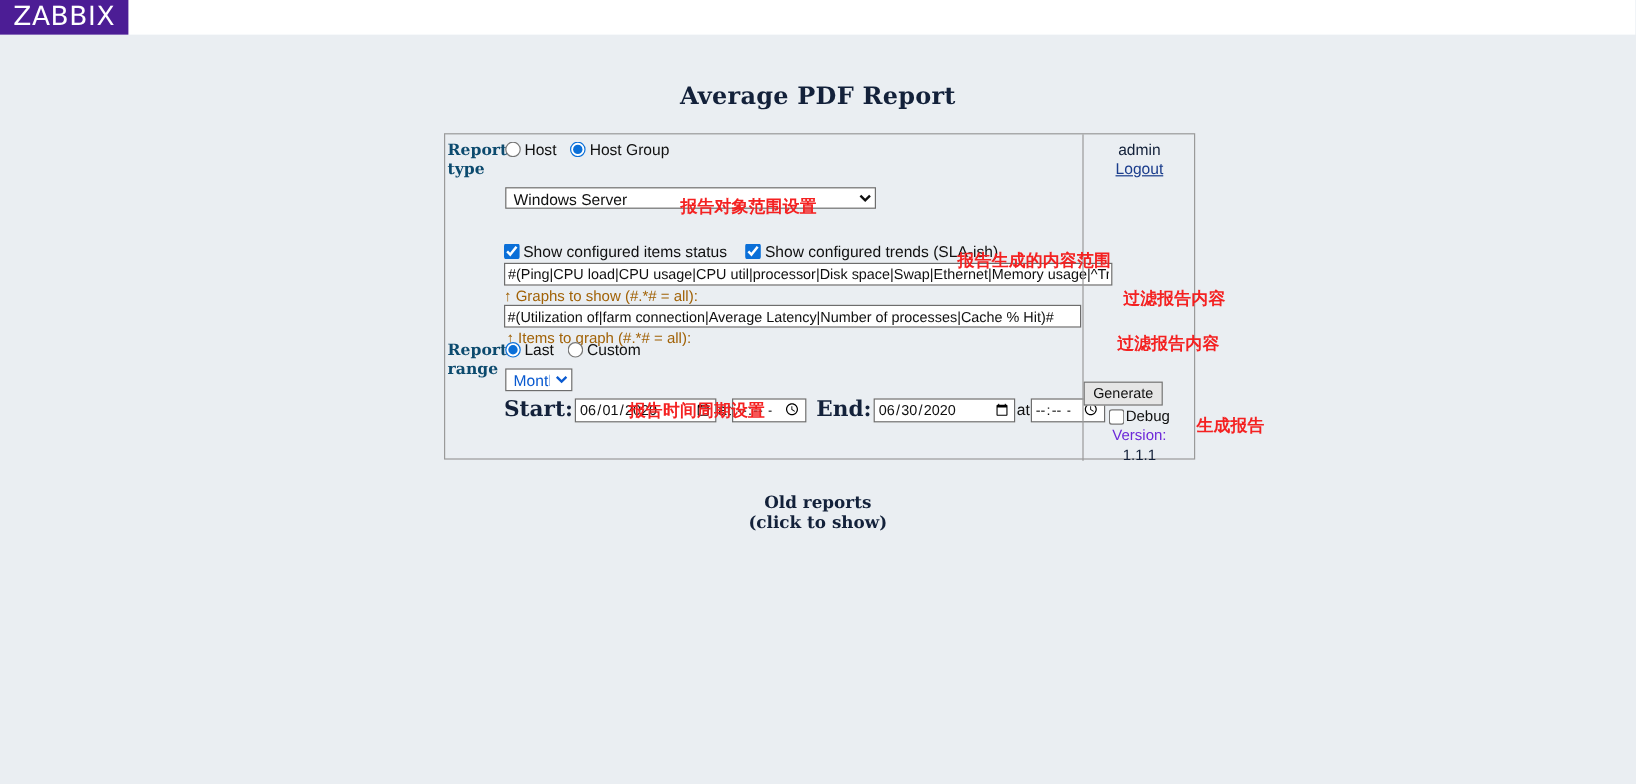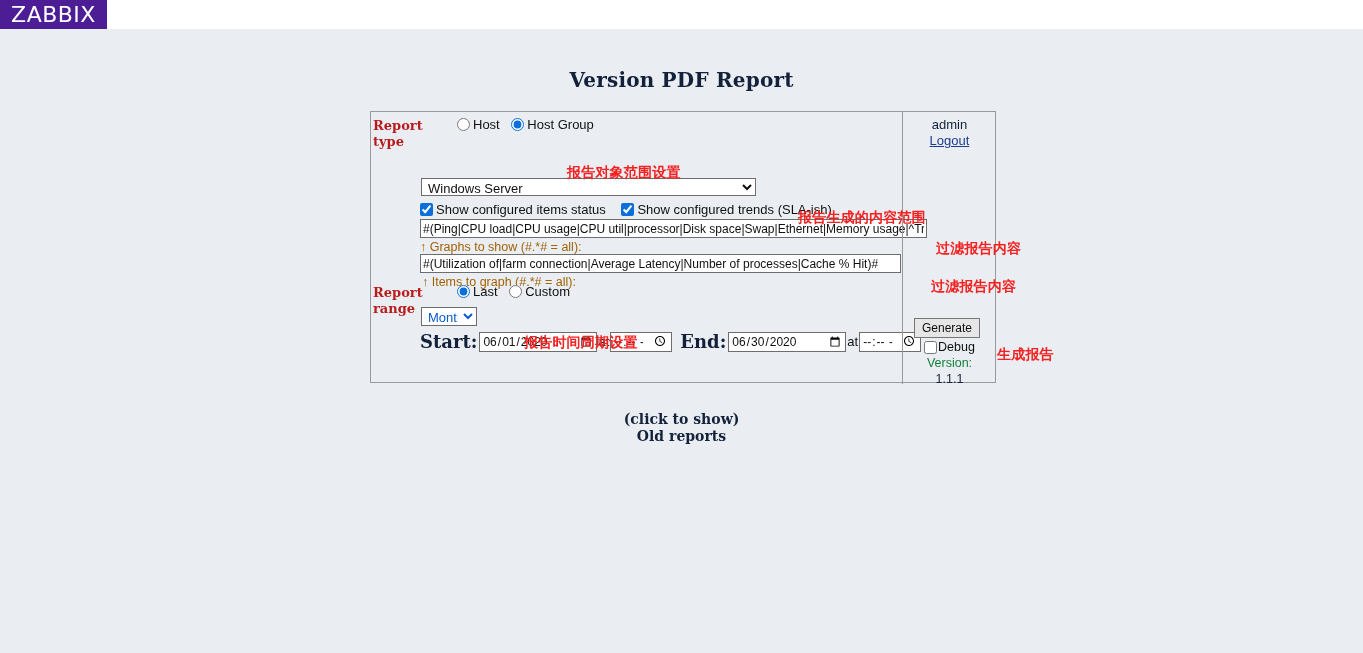--- a/index.html
+++ b/index.html
@@ -63,33 +63,32 @@
     width: 626px; height: 272px;
     border: 1px solid #9a9a9a;
     background: #eaeef2;
   }
 
   .row-label {
     position: absolute;
     font-family: "DejaVu Serif", serif;
     font-weight: bold;
     font-size: 13px;
-    color: #b91c1c;
+    color: #0c4a6e;
     line-height: 16px;
   }
   #label-report-type { left: 2px; top: 6px; width: 54px; }
   #label-report-range { left: 2px; top: 173px; width: 54px; }
 
   
   .radio-line {
     position: absolute;
     white-space: nowrap;
     font-size: 13px;
     color: #101010;
-    margin-left: 36px;
   }
   #radios-type { left: 50px; top: 5px; }
   #radios-range { left: 50px; top: 172px; }
   .radio-line label {
     display: inline-flex;
     align-items: center;
     margin-right: 8px;
     cursor: default;
   }
   input[type=radio], input[type=checkbox] {
@@ -103,21 +102,21 @@
     position: absolute;
     font-family: "Liberation Sans", sans-serif;
     font-size: 13px;
     background: #ffffff;
     border: 1px solid #6d6d6d;
     border-radius: 0;
     padding: 1px 2px;
     color: #101010;
   }
   #sel-host     { left: 50px; top: 32px;  width: 314px; height: 18px; }
-  #sel-group    { left: 50px; top: 66px;  width: 335px; height: 18px; }
+  #sel-group    { left: 50px; top: 44px;  width: 309px; height: 18px; }
   #sel-period   { left: 50px; top: 195px; width: 56px;  height: 19px;
                   color: #0a5ad0; }
 
   
   .chk-row {
     position: absolute;
     white-space: nowrap;
     font-size: 13px;
     color: #101010;
     line-height: 15px;
@@ -210,40 +209,40 @@
     position: absolute; left: 0; top: 5px; width: 93px;
     font-size: 13px; color: #13213a;
   }
   #logout-link {
     position: absolute; left: 0; top: 21px; width: 93px;
     font-size: 13px; color: #1a3c8c;
     text-decoration: underline;
     cursor: pointer;
   }
   #btn-generate {
-    position: absolute; left: 11px; top: 206px;
+    position: absolute; left: 0; top: 206px;
     width: 66px; height: 20px;
     font-family: "Liberation Sans", sans-serif;
     font-size: 12px;
     background: #e6e6e6;
     border: 1px solid #767676;
     border-radius: 0;
     color: #101010;
     padding: 0;
     cursor: pointer;
   }
   #debug-wrap {
     position: absolute; left: 0; top: 228px; width: 93px;
     font-size: 12.5px; color: #101010;
     display: flex; align-items: center; justify-content: center;
   }
   #debug-wrap input { margin: 0 1px 0 0; }
   #version-label {
     position: absolute; left: 0; top: 244px; width: 93px;
-    font-size: 12.5px; color: #15803d;
+    font-size: 12.5px; color: #6d28d9;
   }
   #version-value {
     position: absolute; left: 0; top: 260px; width: 93px;
     font-size: 12.5px; color: #13213a;
   }
 
   
   .annot {
     position: absolute;
     color: #f42121;
@@ -287,21 +286,21 @@
 </style>
 </head>
 <body>
 
 <div id="topbar">
   <div id="logo">ZABBIX</div>
 </div>
 
 <div id="page">
 
-  <div id="page-title">Version PDF Report</div>
+  <div id="page-title">Average PDF Report</div>
 
   <div id="form-box">
 
     <div class="row-label" id="label-report-type">Report type</div>
 
     <div class="radio-line" id="radios-type">
       <label>
         <input type="radio" name="rtype" style="">
         <span>Host</span>
       </label>
@@ -376,19 +375,19 @@
   </div>
 
   <div class="annot" id="annot-scope">报告对象范围设置</div>
   <div class="annot" id="annot-content">报告生成的内容范围</div>
   <div class="annot" id="annot-filter1">过滤报告内容</div>
   <div class="annot" id="annot-filter2">过滤报告内容</div>
   <div class="annot" id="annot-period">报告时间周期设置</div>
   <div class="annot" id="annot-generate">生成报告</div>
 
   <div id="old-reports">
+    <div>Old reports</div>
     <div>(click to show)</div>
-    <div>Old reports</div>
   </div>
 
   <div id="watermark">https://blog.csdn.net/weixin_38623994</div>
 
 </div>
 
 </body></html>

